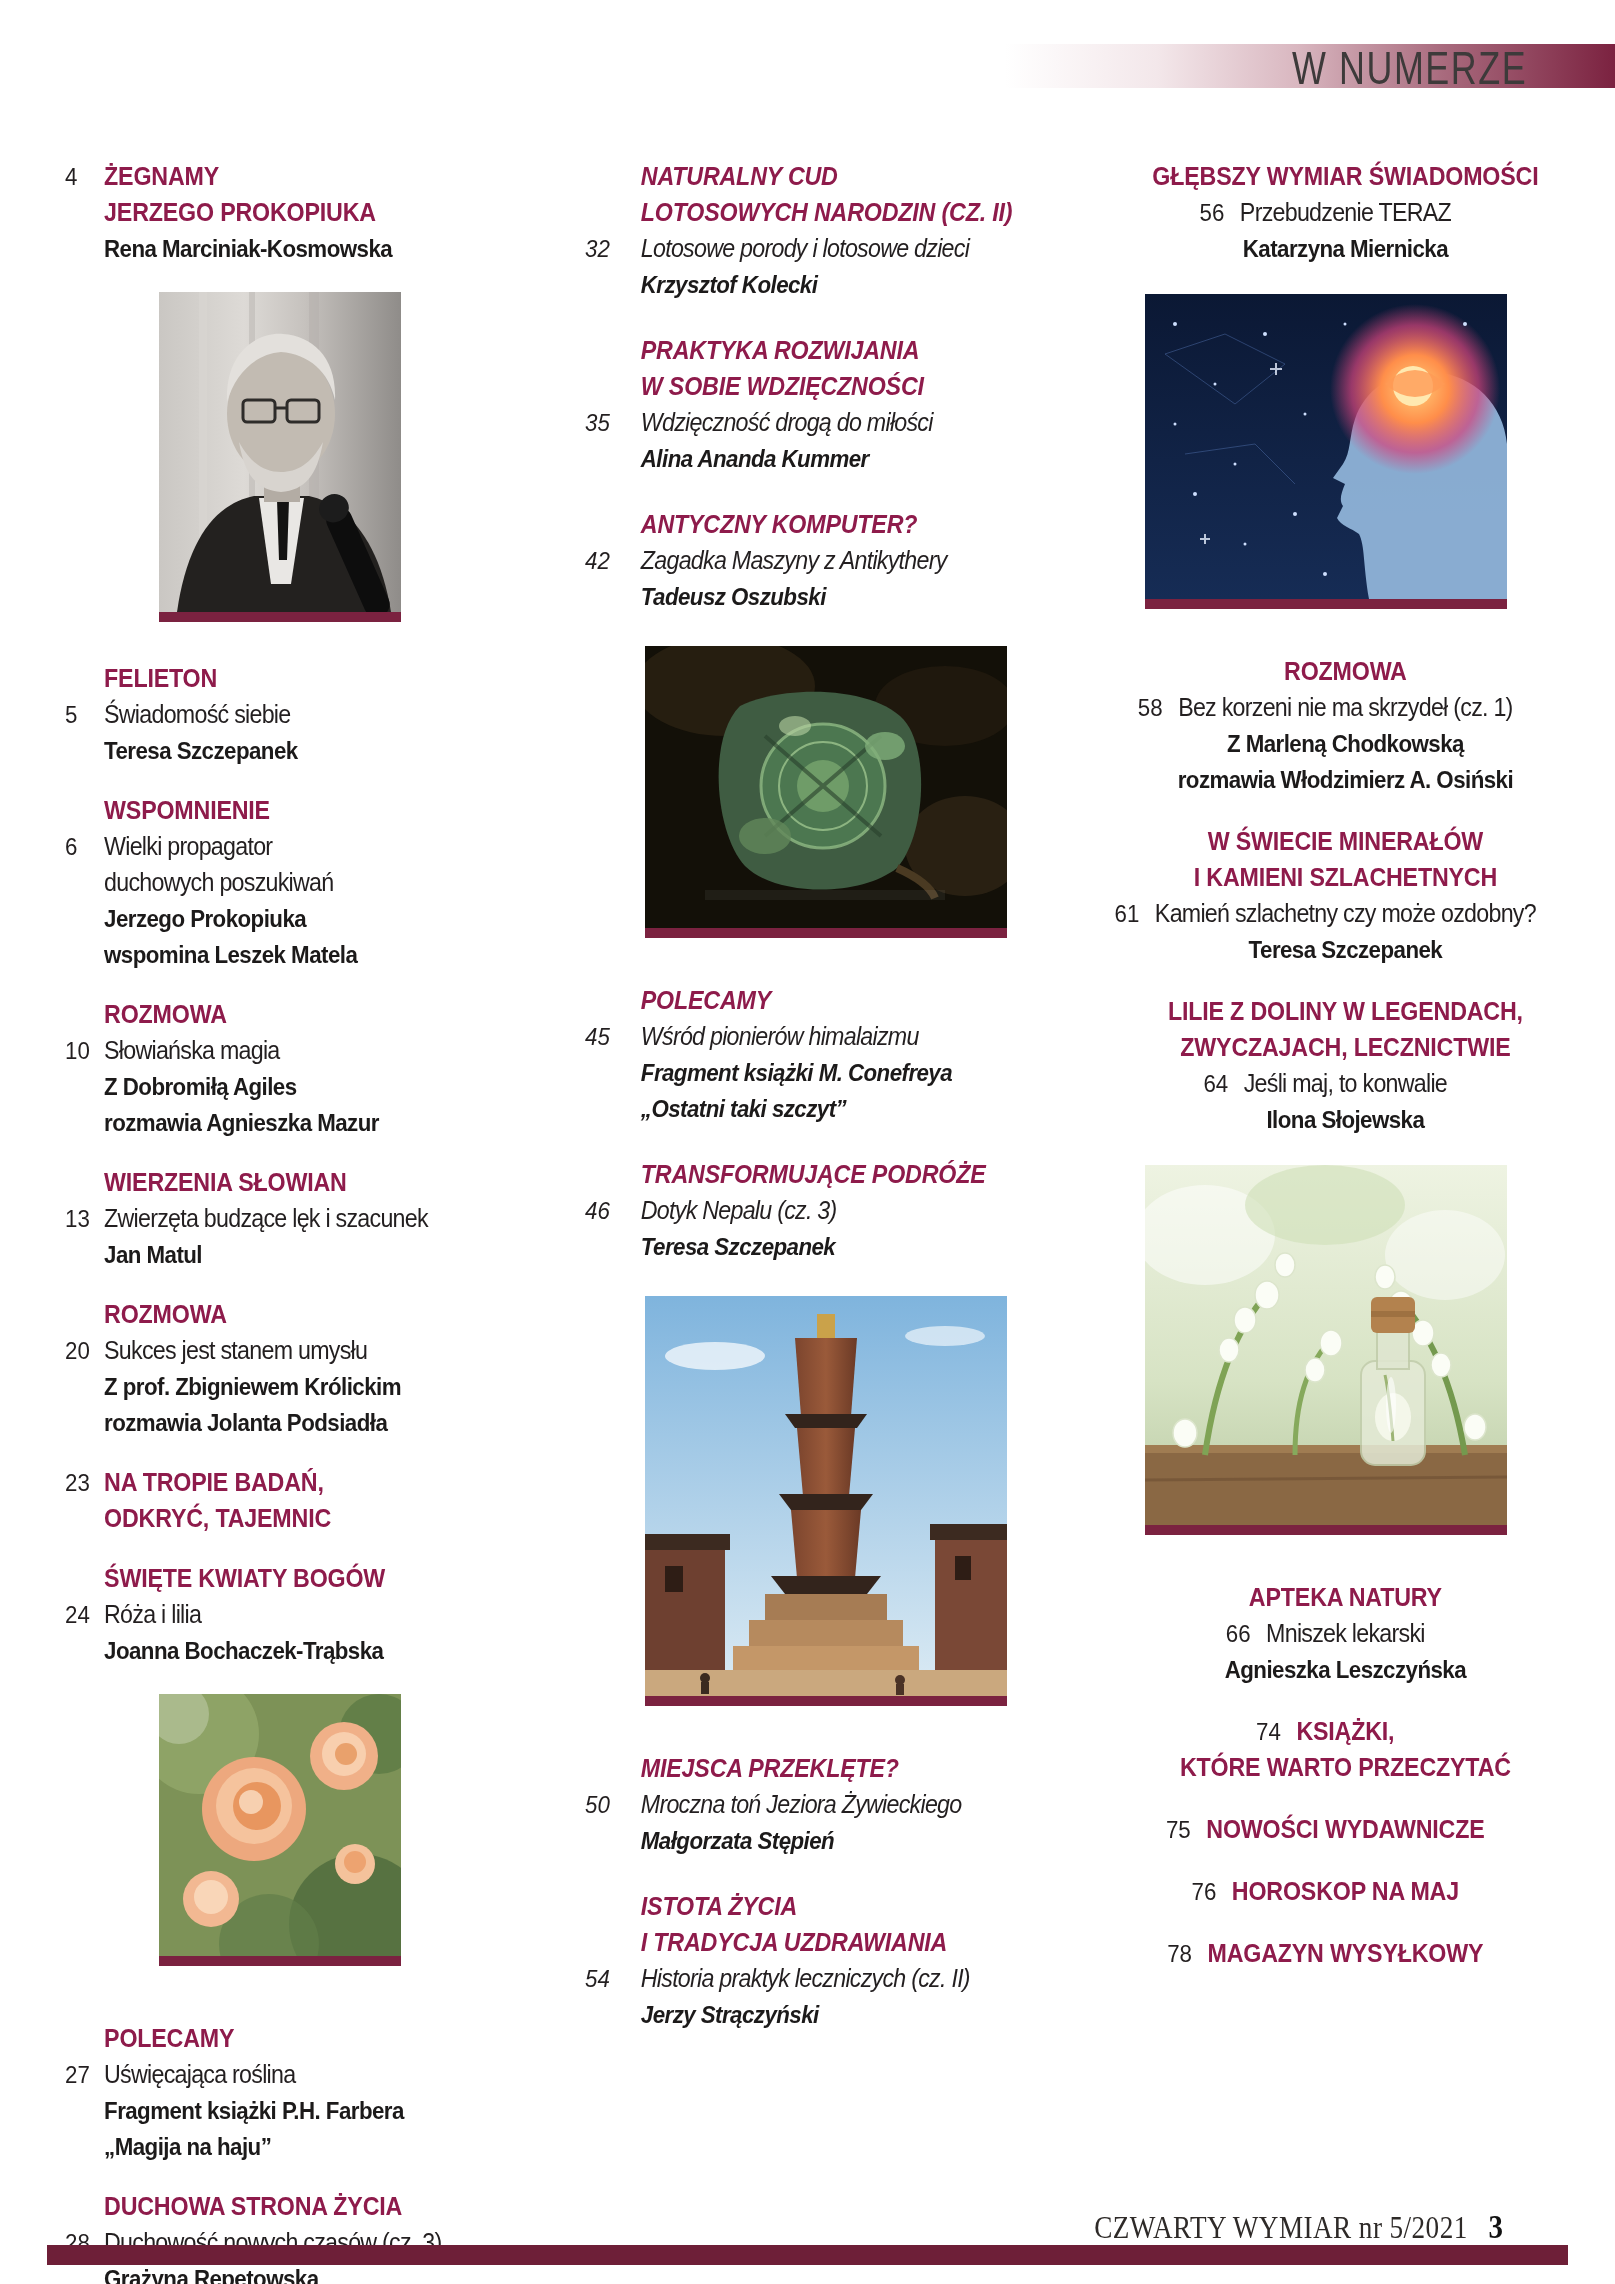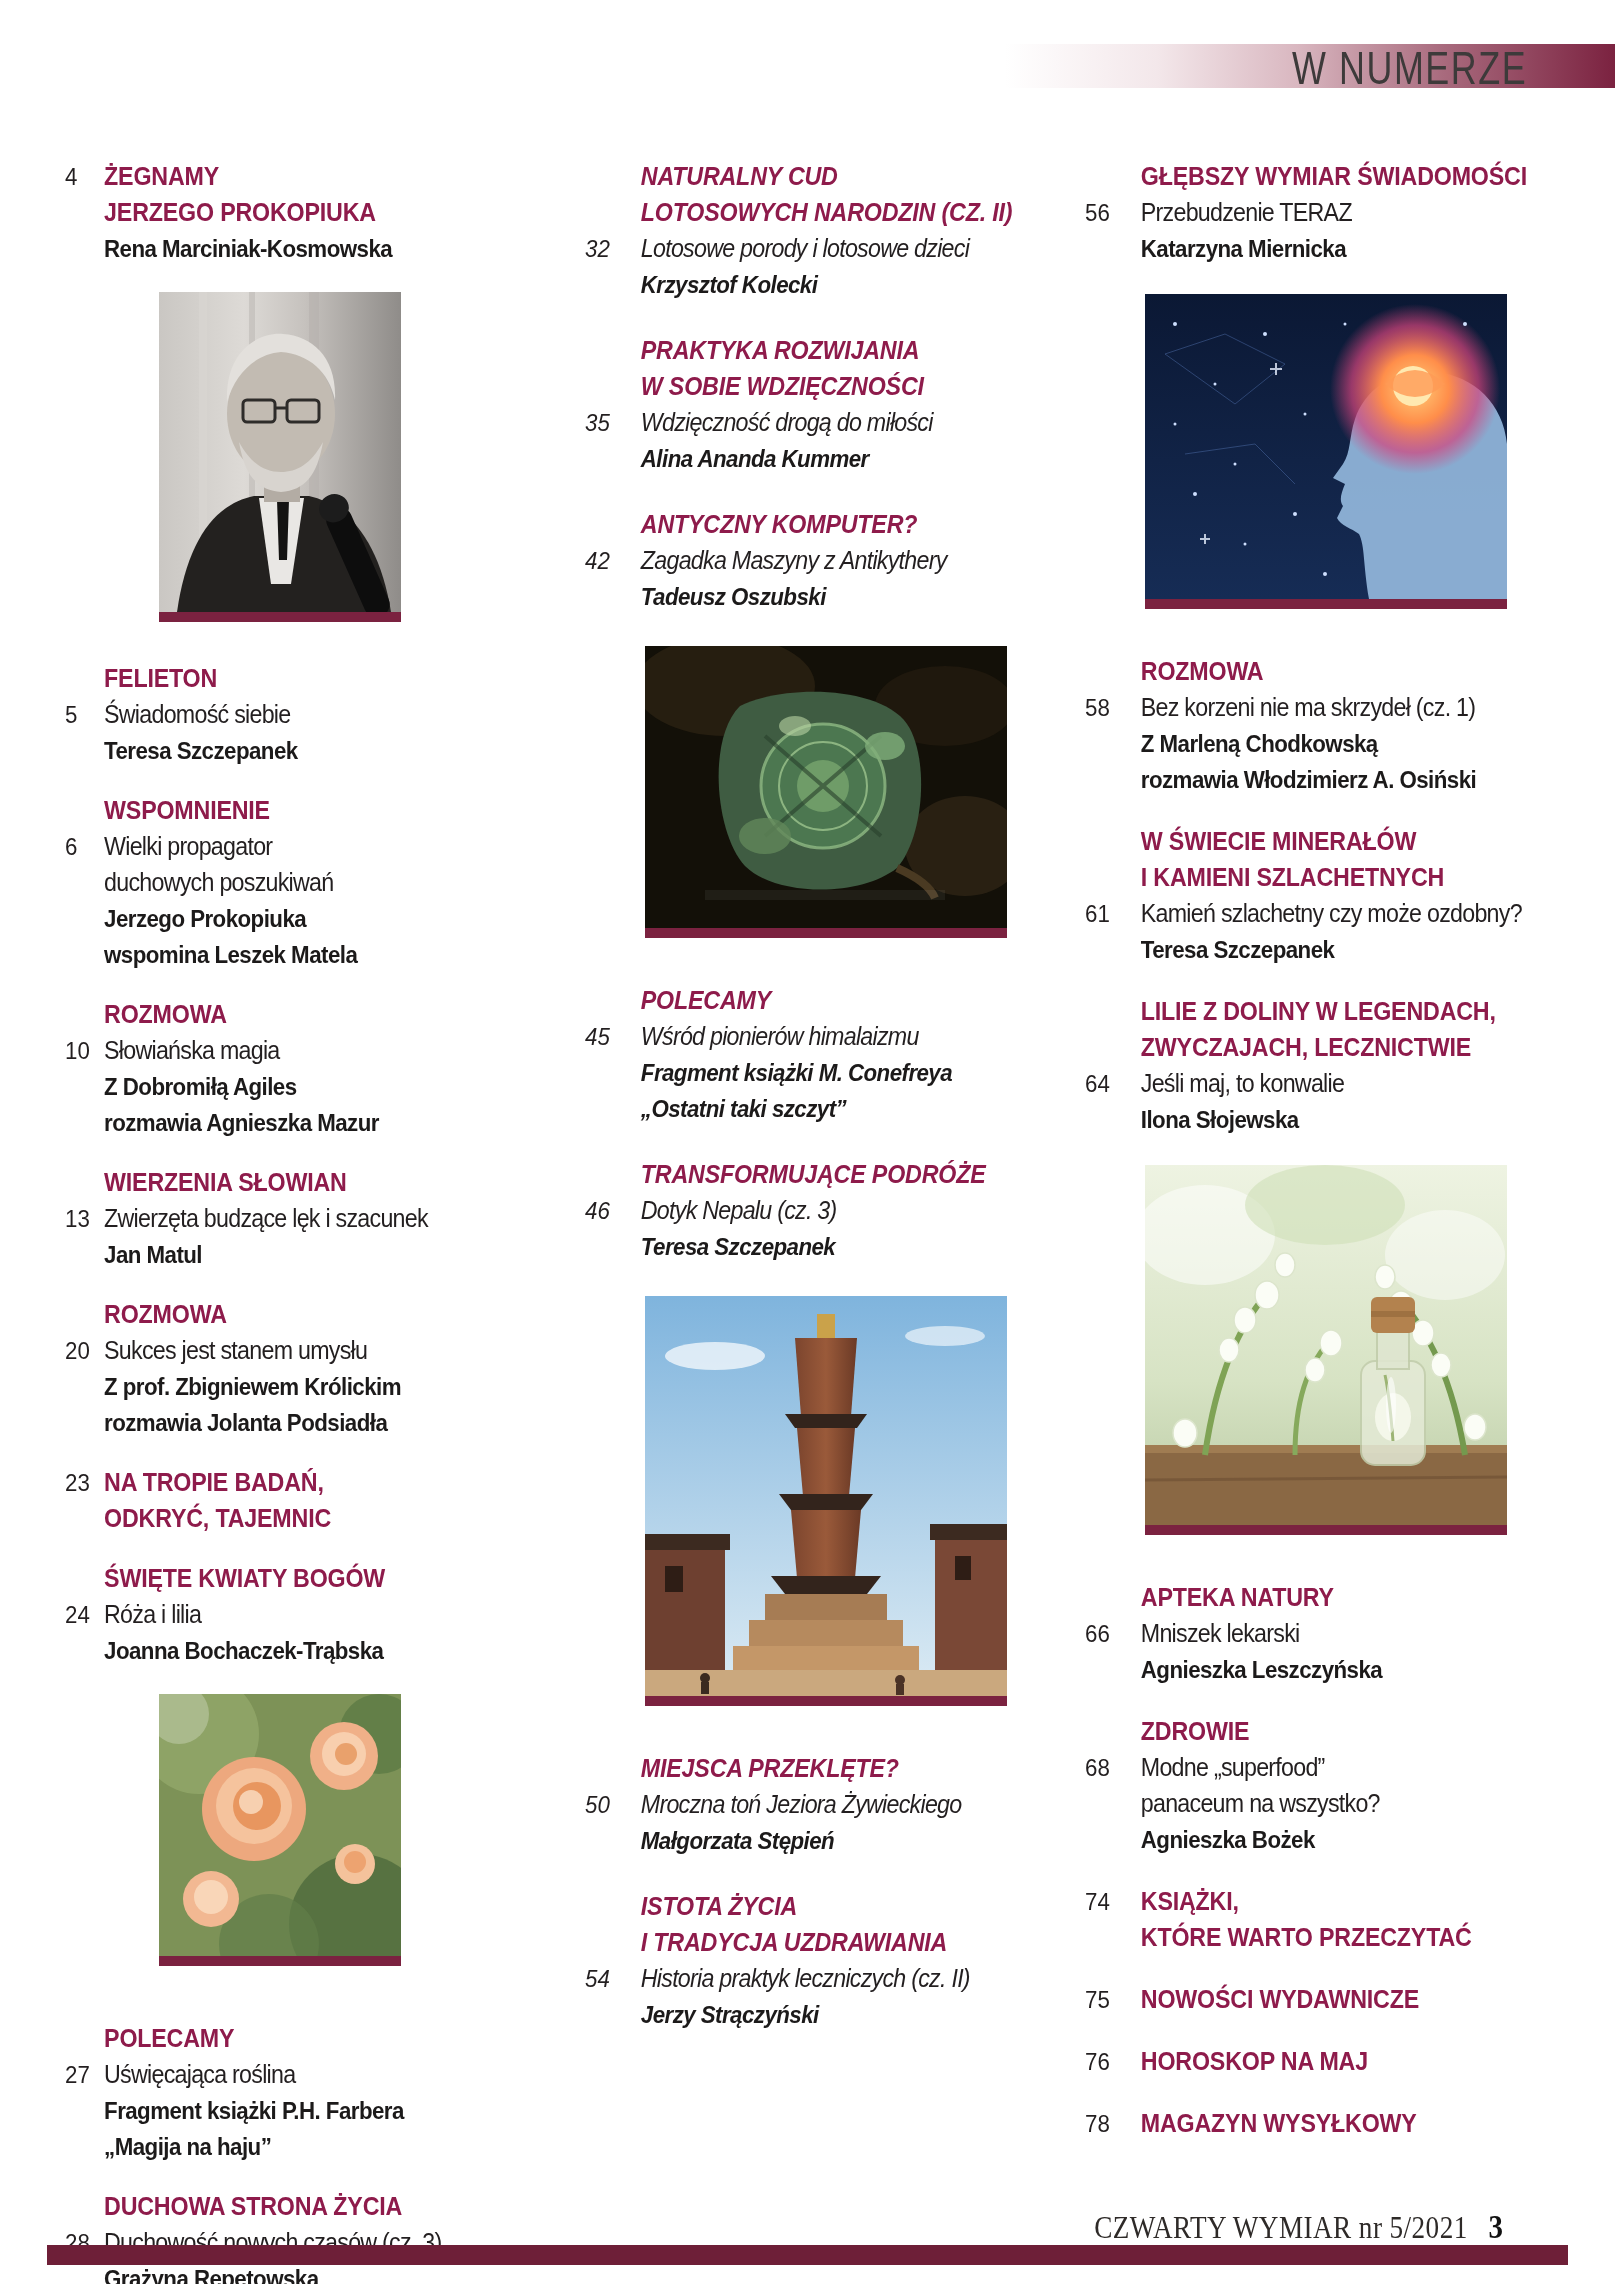--- a/index.html
+++ b/index.html
@@ -19,21 +19,21 @@
     letter-spacing:2px;white-space:nowrap;
     transform:scaleX(0.78);transform-origin:left top;
   }
   
   .col{position:absolute;top:160px;}
   .col1{left:65px;width:350px;}
   .col2{left:585px;width:432px;}
   .col3{left:1085px;width:500px;}
   .entry{margin-bottom:24px;}
   .col2 .entry{margin-bottom:30px;font-style:italic;}
-  .col3 .entry{margin-bottom:26px;}
+  .col3 .entry{margin-bottom:26px;text-align:center;}
   .line{line-height:33px;white-space:nowrap;transform:scaleX(0.93);transform-origin:0 0;}
   .num{display:inline-block;width:42px;font-size:24px;color:#231f20;}
   .col2 .num,.col3 .num{width:60px;}
   .sec .txt{font-weight:700;color:#8e1b4b;font-size:25px;letter-spacing:-0.2px;}
   .title .txt{font-size:25px;color:#231f20;letter-spacing:-0.8px;}
   .auth .txt{font-size:24px;font-weight:700;color:#1c1a1a;letter-spacing:-0.6px;}
   
   .col-image{margin:14px 0 46px 94px;width:242px;}
   .col2 .col-image,.col3 .col-image{margin-left:60px;width:362px;}
   .col-image svg{display:block;width:100%;}
@@ -375,26 +375,20 @@
 <ellipse cx="246" cy="240" rx="5" ry="28" fill="#ffffff" opacity="0.6"></ellipse>
       </svg>
       <div class="img-bar"></div>
     </div>
     <div class="entry">
       <div class="line sec"><span class="num"></span><span class="txt">APTEKA NATURY</span></div>
       <div class="line title"><span class="num">66</span><span class="txt">Mniszek lekarski</span></div>
       <div class="line auth"><span class="num"></span><span class="txt">Agnieszka Leszczyńska</span></div>
     </div>
     <div class="entry">
-      <div class="line sec"><span class="num"></span><span class="txt">ZDROWIE</span></div>
-      <div class="line title"><span class="num">68</span><span class="txt">Modne „superfood”</span></div>
-      <div class="line title"><span class="num"></span><span class="txt">panaceum na wszystko?</span></div>
-      <div class="line auth"><span class="num"></span><span class="txt">Agnieszka Bożek</span></div>
-    </div>
-    <div class="entry">
       <div class="line sec"><span class="num">74</span><span class="txt">KSIĄŻKI,</span></div>
       <div class="line sec"><span class="num"></span><span class="txt">KTÓRE WARTO PRZECZYTAĆ</span></div>
     </div>
     <div class="entry">
       <div class="line sec"><span class="num">75</span><span class="txt">NOWOŚCI WYDAWNICZE</span></div>
     </div>
     <div class="entry">
       <div class="line sec"><span class="num">76</span><span class="txt">HOROSKOP NA MAJ</span></div>
     </div>
     <div class="entry">

